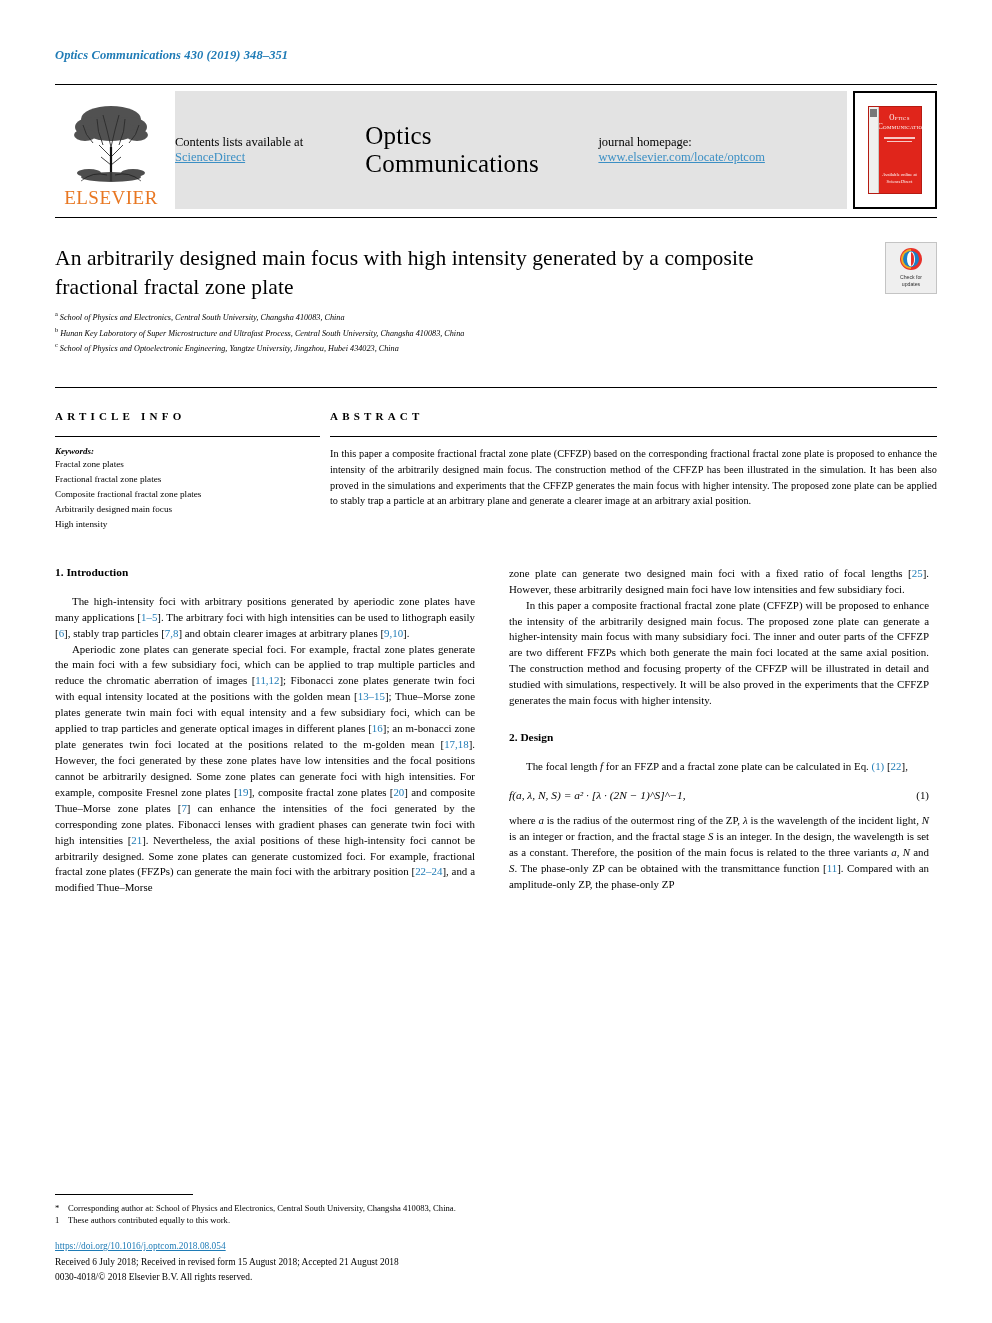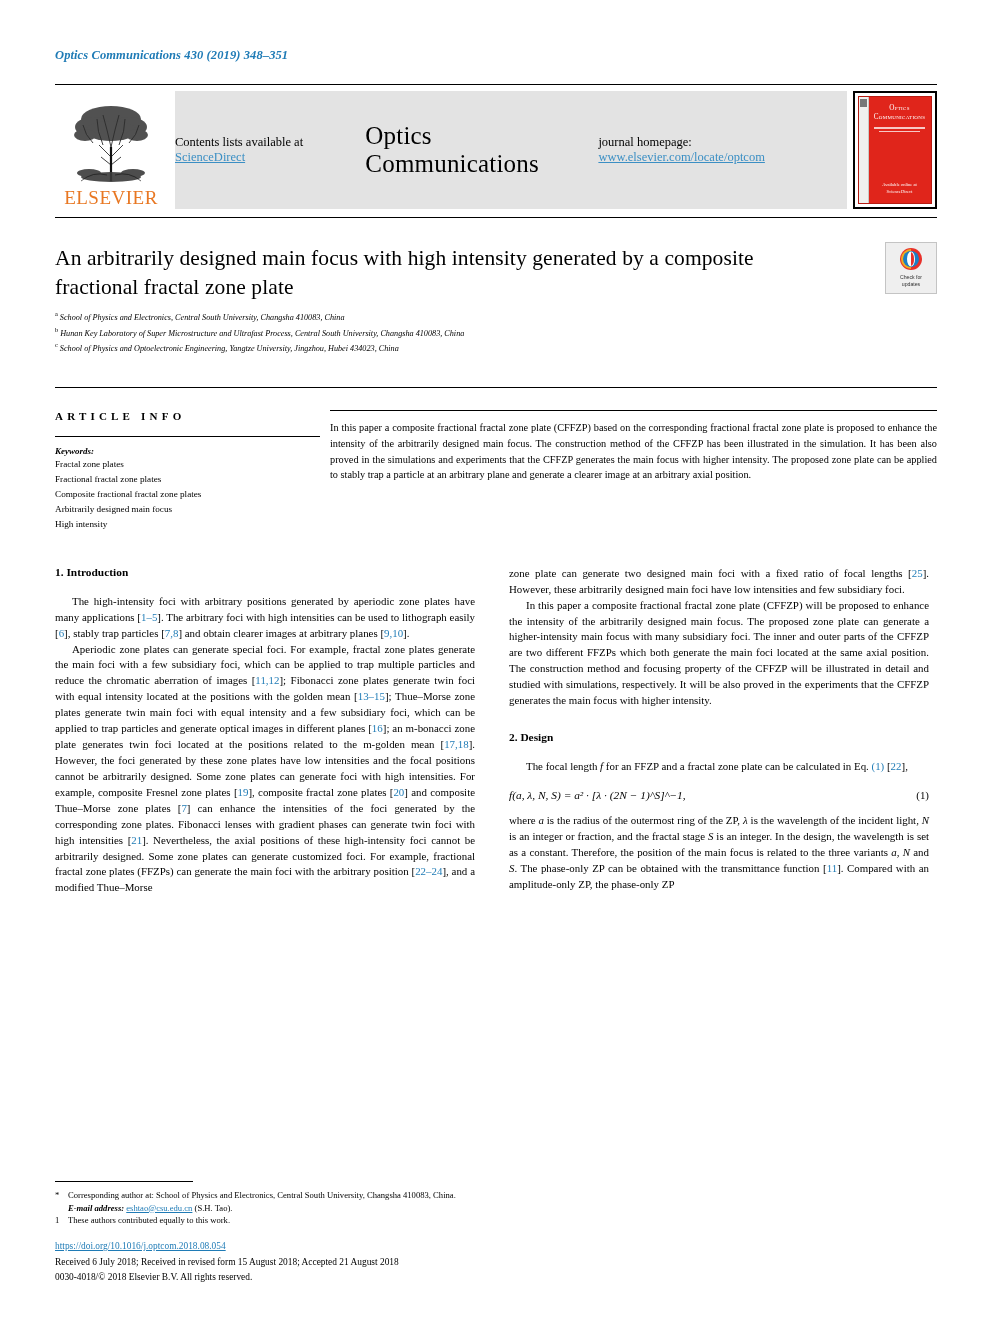--- a/index.html
+++ b/index.html
@@ -87,21 +87,21 @@
   .homepage-url { color: #3b8fc4; }
 
   .cover {
     flex: 0 0 84px;
     width: 84px;
     border: 2.5px solid #000;
     background: #fff;
     display: flex;
     align-items: stretch;
     justify-content: center;
-    padding: 3px;
+    padding: 13px;
     box-sizing: border-box;
   }
   .cover-inner {
     width: 100%;
     background: #e0251b;
     position: relative;
     border: 1px solid #b51b12;
     box-sizing: border-box;
     padding-top: 4px;
   }
@@ -395,20 +395,21 @@
       <div class="kw-label">Keywords:</div>
       <div class="kw-list">
         <div>Fractal zone plates</div>
         <div>Fractional fractal zone plates</div>
         <div>Composite fractional fractal zone plates</div>
         <div>Arbitrarily designed main focus</div>
         <div>High intensity</div>
       </div>
     </div>
     <div class="col-abs">
+      <div class="sec-head">ABSTRACT</div>
       <div class="hr-thin"></div>
       <div class="abstract-text">In this paper a composite fractional fractal zone plate (CFFZP) based on the corresponding fractional fractal zone plate is proposed to enhance the intensity of the arbitrarily designed main focus. The construction method of the CFFZP has been illustrated in the simulation. It has been also proved in the simulations and experiments that the CFFZP generates the main focus with higher intensity. The proposed zone plate can be applied to stably trap a particle at an arbitrary plane and generate a clearer image at an arbitrary axial position.</div>
     </div>
   </div>
 
   <div class="body-cols">
 
     <div class="bcol">
       <h2 class="sec">1. Introduction</h2>
       <p class="para"><span>The high-intensity foci with arbitrary positions generated by aperiodic zone plates have many applications [</span><span class="ref">1–5</span><span>]. The arbitrary foci with high intensities can be used to lithograph easily [</span><span class="ref">6</span><span>], stably trap particles [</span><span class="ref">7,8</span><span>] and obtain clearer images at arbitrary planes [</span><span class="ref">9,10</span><span>].</span></p>
@@ -432,24 +433,20 @@
   </div>
 
   <div class="footzone">
     <div class="foot-rule"></div>
 
     <div class="fn">
       <span class="mark">*</span>
       <span class="txt">Corresponding author at: School of Physics and Electronics, Central South University, Changsha 410083, China.</span>
     </div>
 
-    <div class="fn">
-      <span class="mark"></span>
-      <span class="txt"><i>E-mail address:</i> <a class="link" href="#">eshtao@csu.edu.cn</a><span> (S.H. Tao).</span></span>
-    </div>
 
     <div class="fn">
       <span class="mark">1</span>
       <span class="txt">These authors contributed equally to this work.</span>
     </div>
 
     <div class="pubinfo">
       <div><a class="doi" href="#">https://doi.org/10.1016/j.optcom.2018.08.054</a></div>
       <div>Received 6 July 2018; Received in revised form 15 August 2018; Accepted 21 August 2018</div>
       <div>0030-4018/© 2018 Elsevier B.V. All rights reserved.</div>

